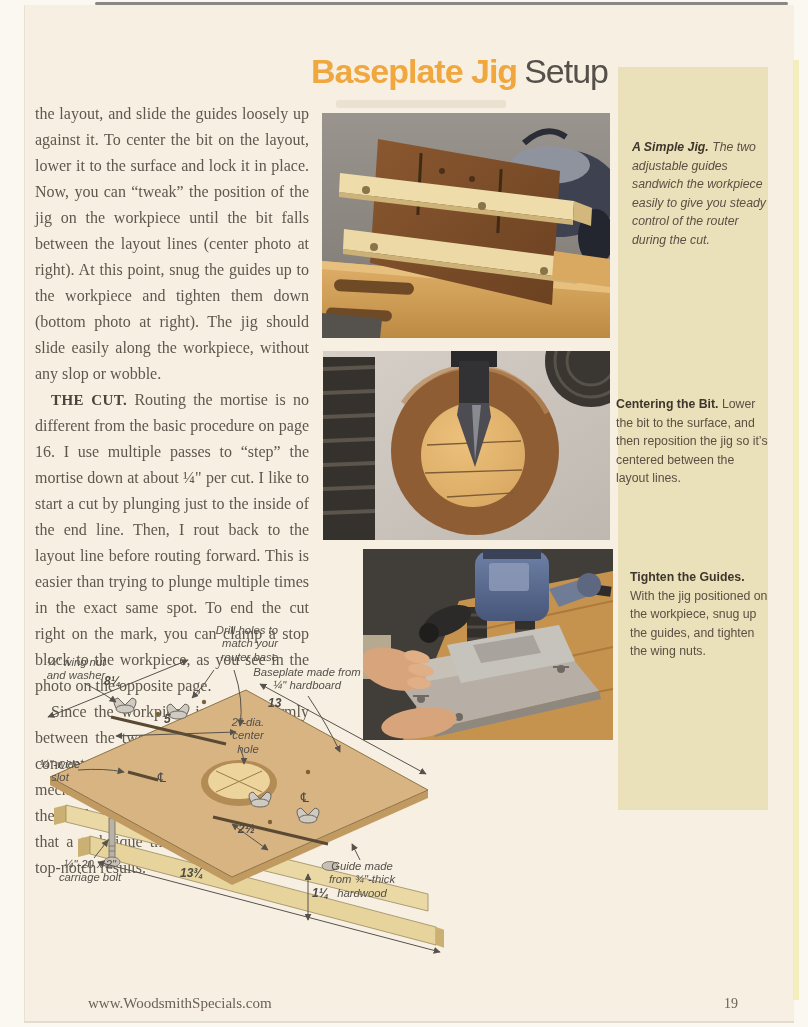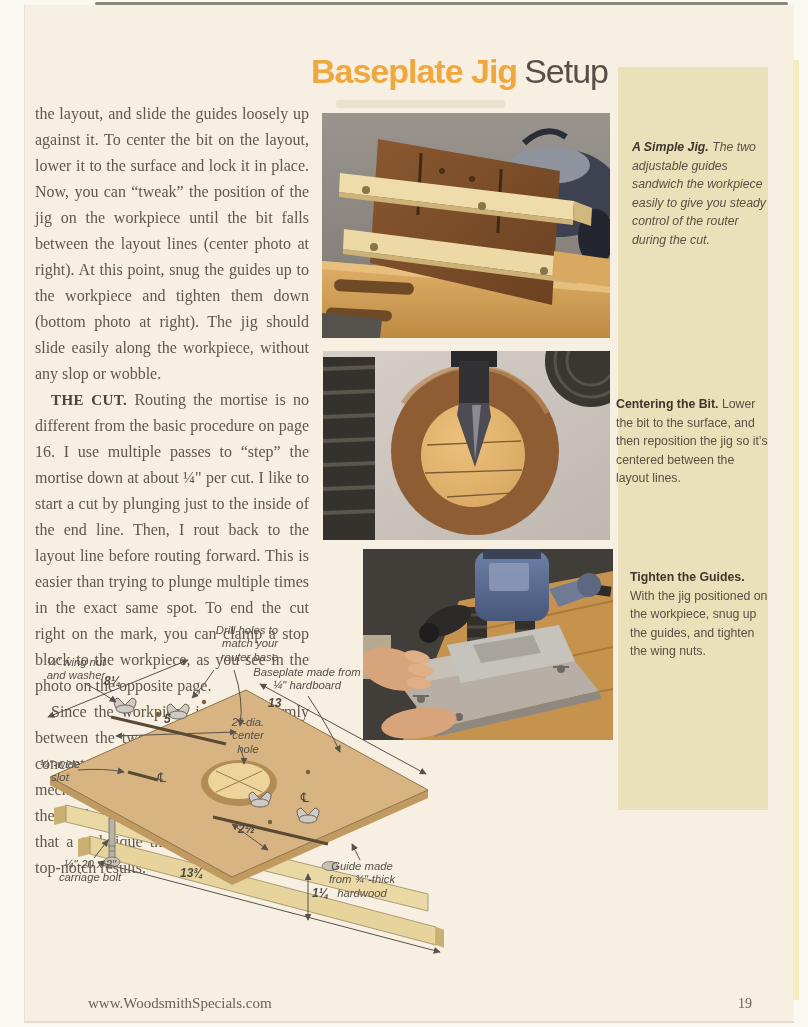--- a/index.html
+++ b/index.html
@@ -41,21 +41,21 @@
   
   .diagram{position:absolute;left:8px;top:622px;width:436px;height:350px;}
   .diagram svg{position:absolute;left:0;top:0;}
   .dlabel{position:absolute;font-style:italic;font-size:11.3px;line-height:1.18;color:#54504a;
           white-space:pre-line;text-align:center;}
   .ddim{position:absolute;font-style:italic;font-size:12px;color:#4f4a44;font-weight:bold;white-space:nowrap;}
   .cl{position:absolute;font-family:"DejaVu Sans",sans-serif;font-style:italic;font-size:13px;color:#4f4a44;}
 
   
   .footer-url{position:absolute;left:88px;top:995px;font-family:"Liberation Serif",serif;font-size:15px;color:#6b6158;}
-  .footer-page{position:absolute;right:56px;top:996px;font-family:"Liberation Serif",serif;font-size:14px;color:#6b6158;}
+  .footer-page{position:absolute;right:70px;top:996px;font-family:"Liberation Serif",serif;font-size:14px;color:#6b6158;}
 </style>
 </head>
 <body>
 
 <div class="stage">
   <div class="page-bg"></div>
   <div class="scan-top"></div>
   <div class="scan-bottom"></div>
   <div class="scan-right-strip"></div>
   <div class="scan-left-line"></div>

